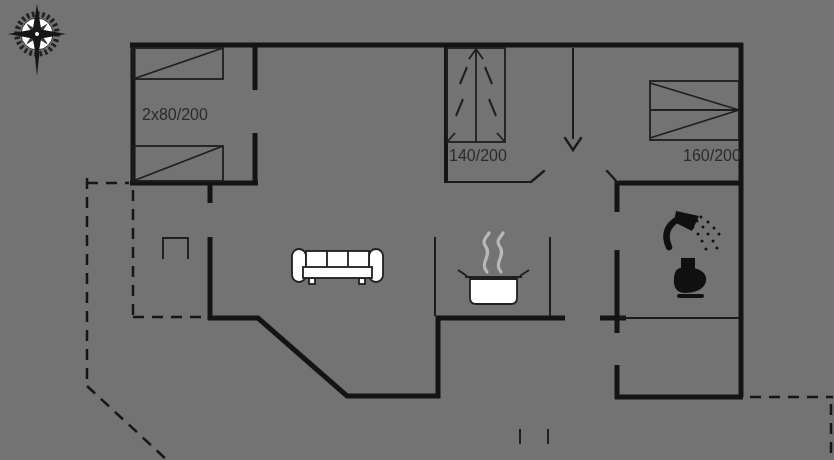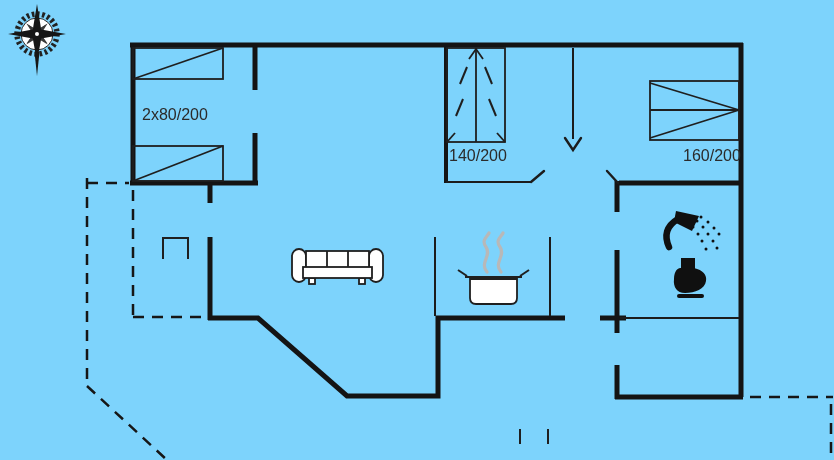--- a/index.html
+++ b/index.html
@@ -1,16 +1,16 @@
 <!DOCTYPE html>
 <html><head>
 <meta charset="utf-8">
 <style>
   html,body{margin:0;padding:0;background:#ffffff;}
-  .canvas{position:relative;width:834px;height:460px;background:#7dd3fc;overflow:hidden;
+  .canvas{position:relative;width:834px;height:460px;background:#737373;overflow:hidden;
           font-family:"Liberation Sans", sans-serif;}
   svg{display:block;}
   .wall{stroke:#141414;stroke-width:5;fill:none;stroke-linecap:butt;stroke-linejoin:miter;}
   .wall4{stroke:#141414;stroke-width:4;fill:none;}
   .thin{stroke:#1c1c1c;stroke-width:2;fill:none;}
   .door{stroke:#1c1c1c;stroke-width:2.4;fill:none;stroke-linecap:round;}
   .dash{stroke:#161616;stroke-width:2.5;fill:none;stroke-dasharray:11 8;stroke-linecap:butt;}
   .furn{stroke:#1f1f1f;stroke-width:1.8;fill:#ffffff;}
   .furnl{stroke:#1f1f1f;stroke-width:1.8;fill:none;}
   .mark{stroke:#1f1f1f;stroke-width:2;fill:none;}

